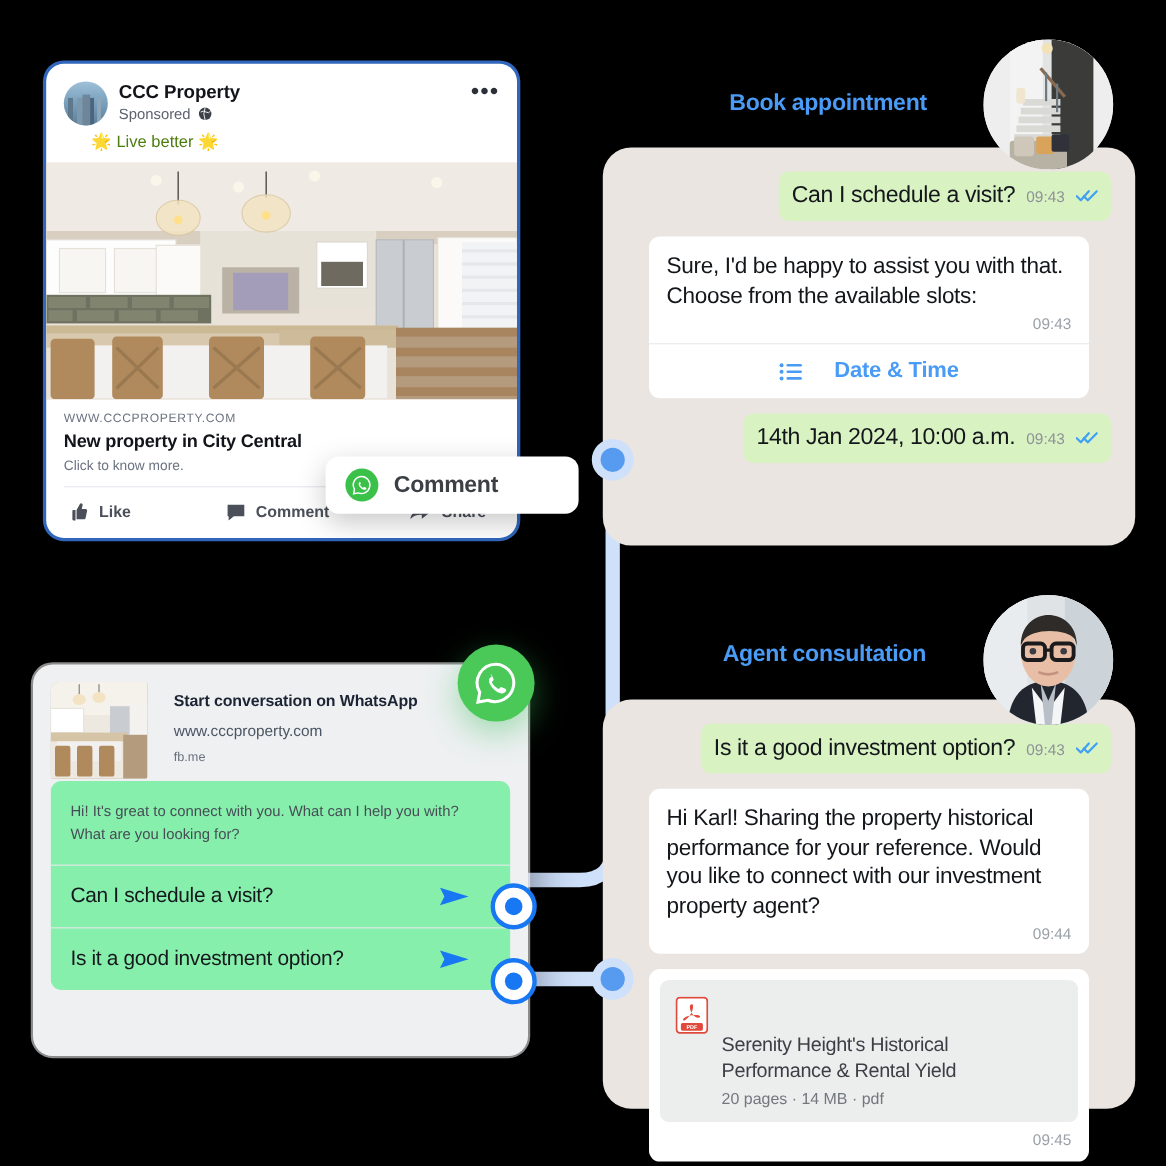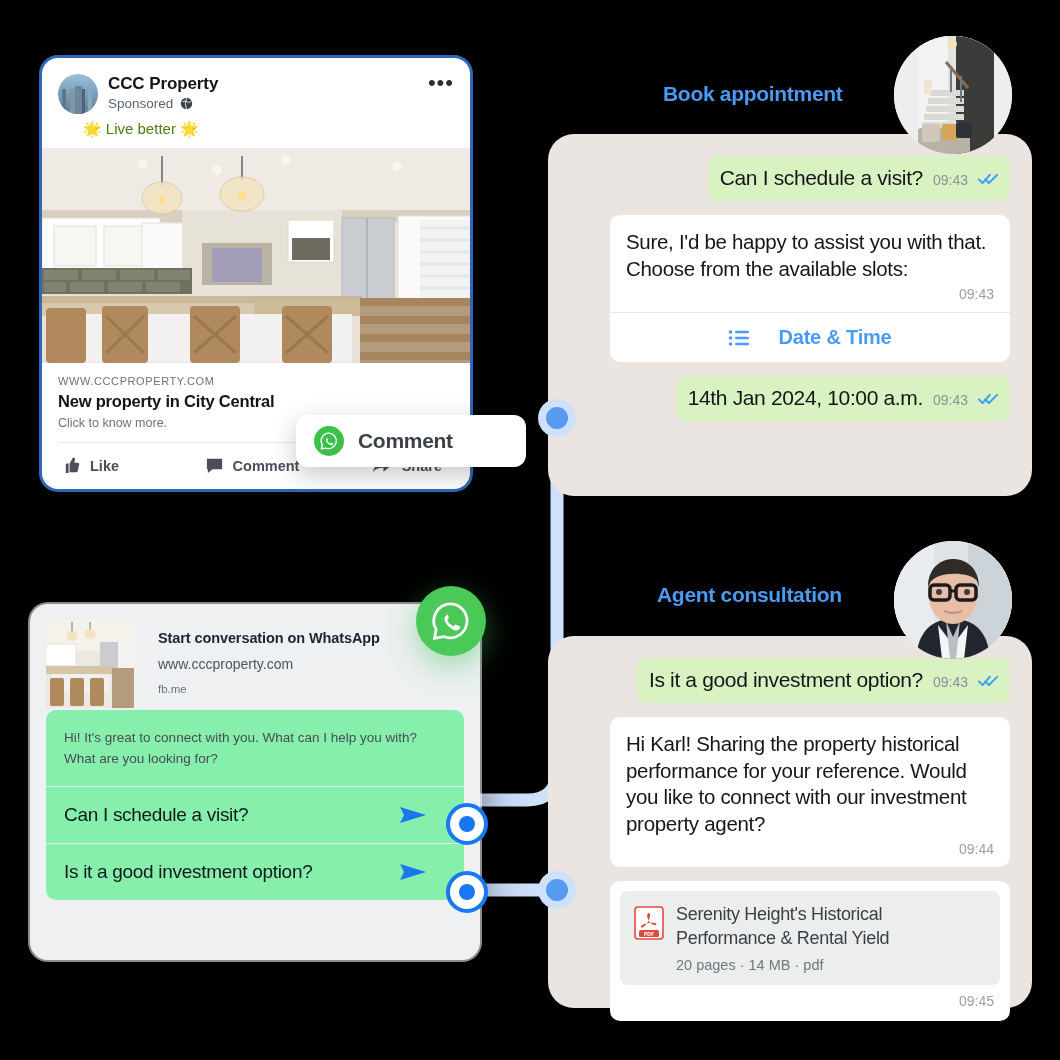--- a/index.html
+++ b/index.html
@@ -77,39 +77,39 @@
             box-shadow:0 10px 30px rgba(60,190,90,.45);}
 
   
   .sec-title{position:absolute;font-size:21px;font-weight:bold;color:#4A9BF5;letter-spacing:-.3px;z-index:8;}
   .avatar-lg{position:absolute;width:118px;height:118px;border-radius:50%;overflow:hidden;z-index:9;
              background:#e9e9ea;}
   .panel{position:absolute;background:#EAE5E0;border-radius:26px;z-index:6;padding:22px;box-sizing:border-box;}
 
   .row{display:flex;margin-bottom:14px;}
   .row.out{justify-content:flex-end;}
-  .row.in{justify-content:flex-end;}
+  .row.in{justify-content:center;}
 
   .bub{border-radius:9px;padding:9px 12px;box-sizing:border-box;max-width:100%;}
   .bub.green{background:#D9F2C2;display:flex;align-items:baseline;gap:10px;}
   .bub .msg{font-size:21px;color:#13161a;letter-spacing:-.35px;line-height:1.28;}
   .bub .tm{font-size:14px;color:#8d9198;white-space:nowrap;}
   .ticks{width:20px;height:13px;display:block;flex:0 0 20px;}
 
   .card-bub{background:#fff;border-radius:10px;width:400px;overflow:hidden;}
   .card-bub .ctext{padding:14px 16px 0 16px;font-size:20.5px;color:#13161a;line-height:1.3;letter-spacing:-.3px;}
   .card-bub .ctime{text-align:right;padding:4px 16px 10px 16px;font-size:14px;color:#9aa0a6;}
   .card-bub .cdiv{height:1px;background:#e8e9eb;}
   .card-bub .caction{display:flex;align-items:center;justify-content:center;gap:28px;padding:13px 0;}
   .card-bub .caction .lab{font-size:20px;font-weight:bold;color:#4A9BF5;letter-spacing:-.2px;}
 
   .doc-bub{background:#fff;border-radius:10px;width:400px;padding:10px;box-sizing:border-box;}
   .doc-inner{background:#eceded;border-radius:8px;padding:12px 14px;display:flex;gap:12px;}
   .pdf-ico{width:30px;height:34px;flex:0 0 30px;display:block;margin-top:3px;}
-  .doc-name{font-size:18px;color:#3b3f45;line-height:1.3;letter-spacing:-.3px;}
+  .doc-name{font-size:18px;color:#3b3f45;line-height:1.3;letter-spacing:-.3px;margin-top:35px;}
   .doc-meta{font-size:14.5px;color:#72777e;margin-top:7px;}
   .doc-time{text-align:right;font-size:14px;color:#9aa0a6;padding:8px 6px 2px 0;}
 </style>
 </head>
 <body>
 
 <div class="stage">
 
   <svg class="connectors" viewBox="0 0 1060 1060">
     <path d="M557 418 L557 770 Q557 800 527 800 L470 800" stroke="#CFE0FB" stroke-width="13" fill="none" stroke-linecap="round"></path>

